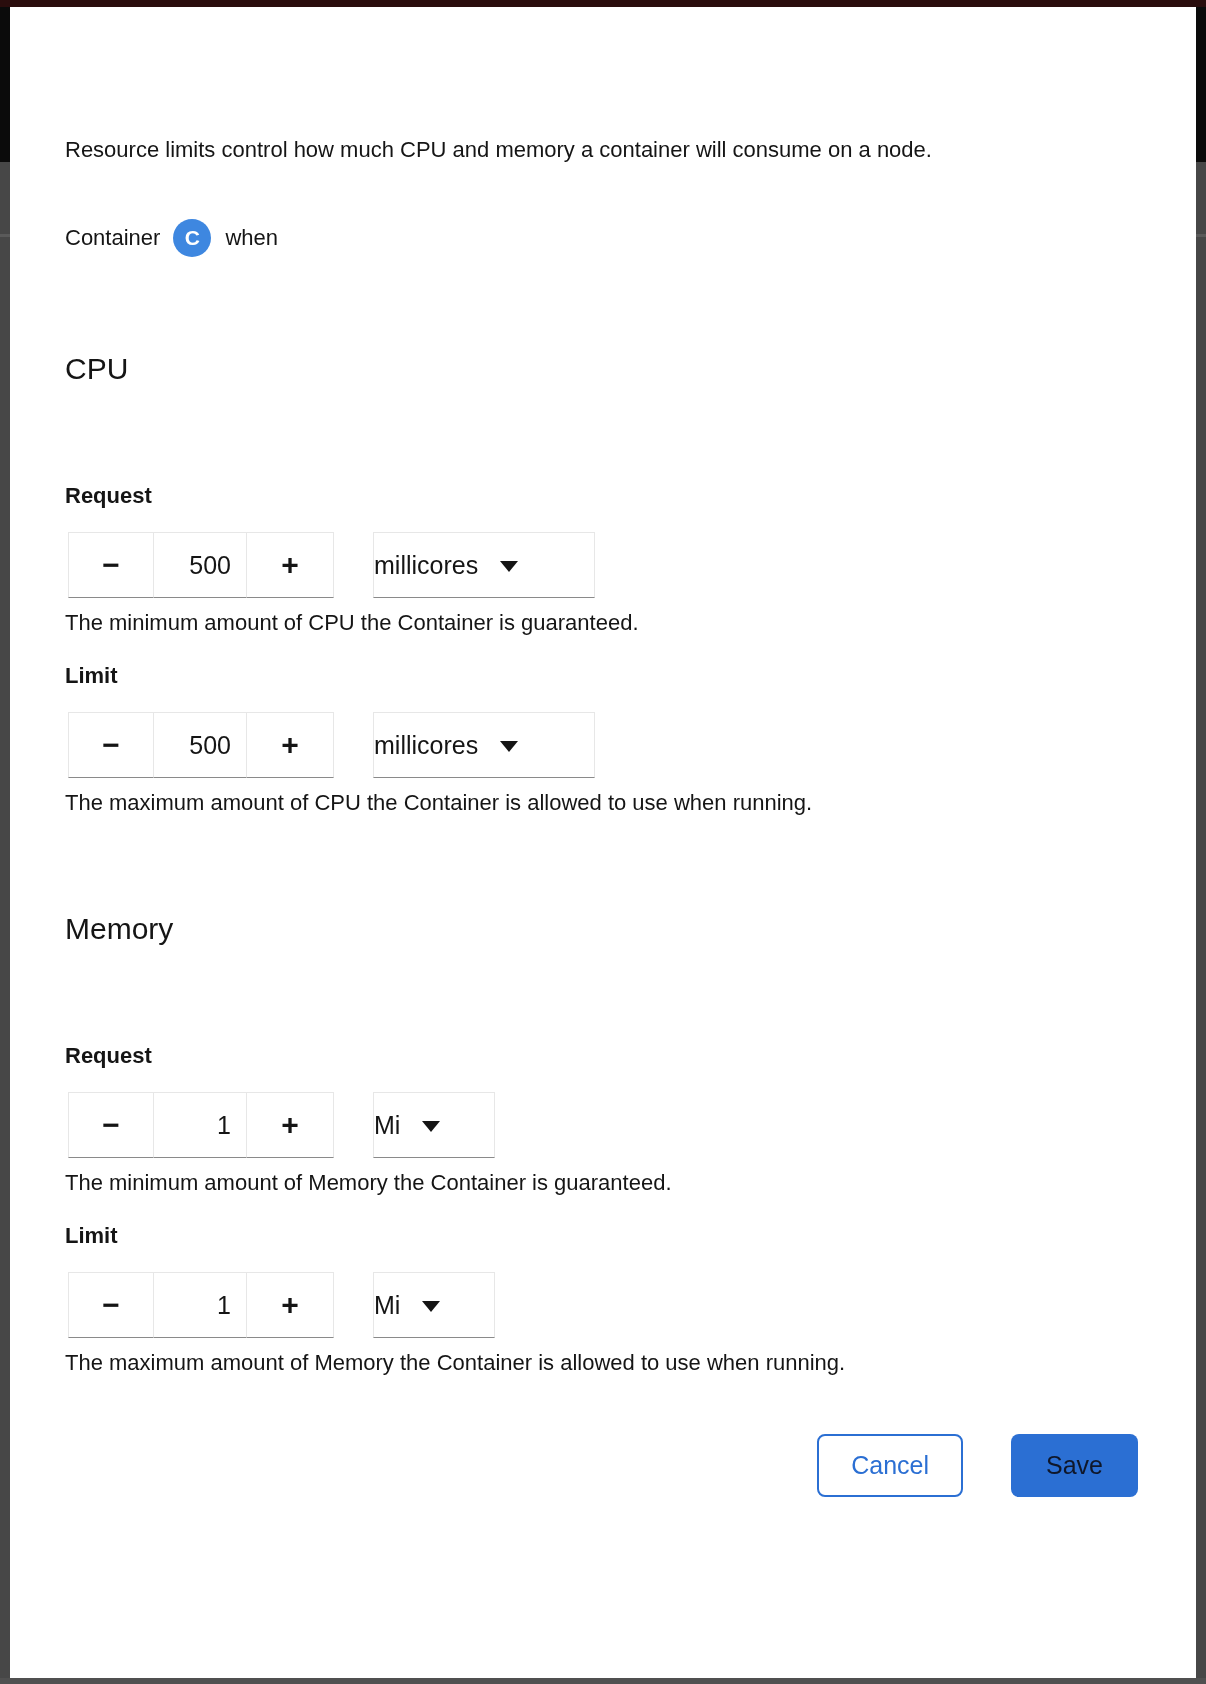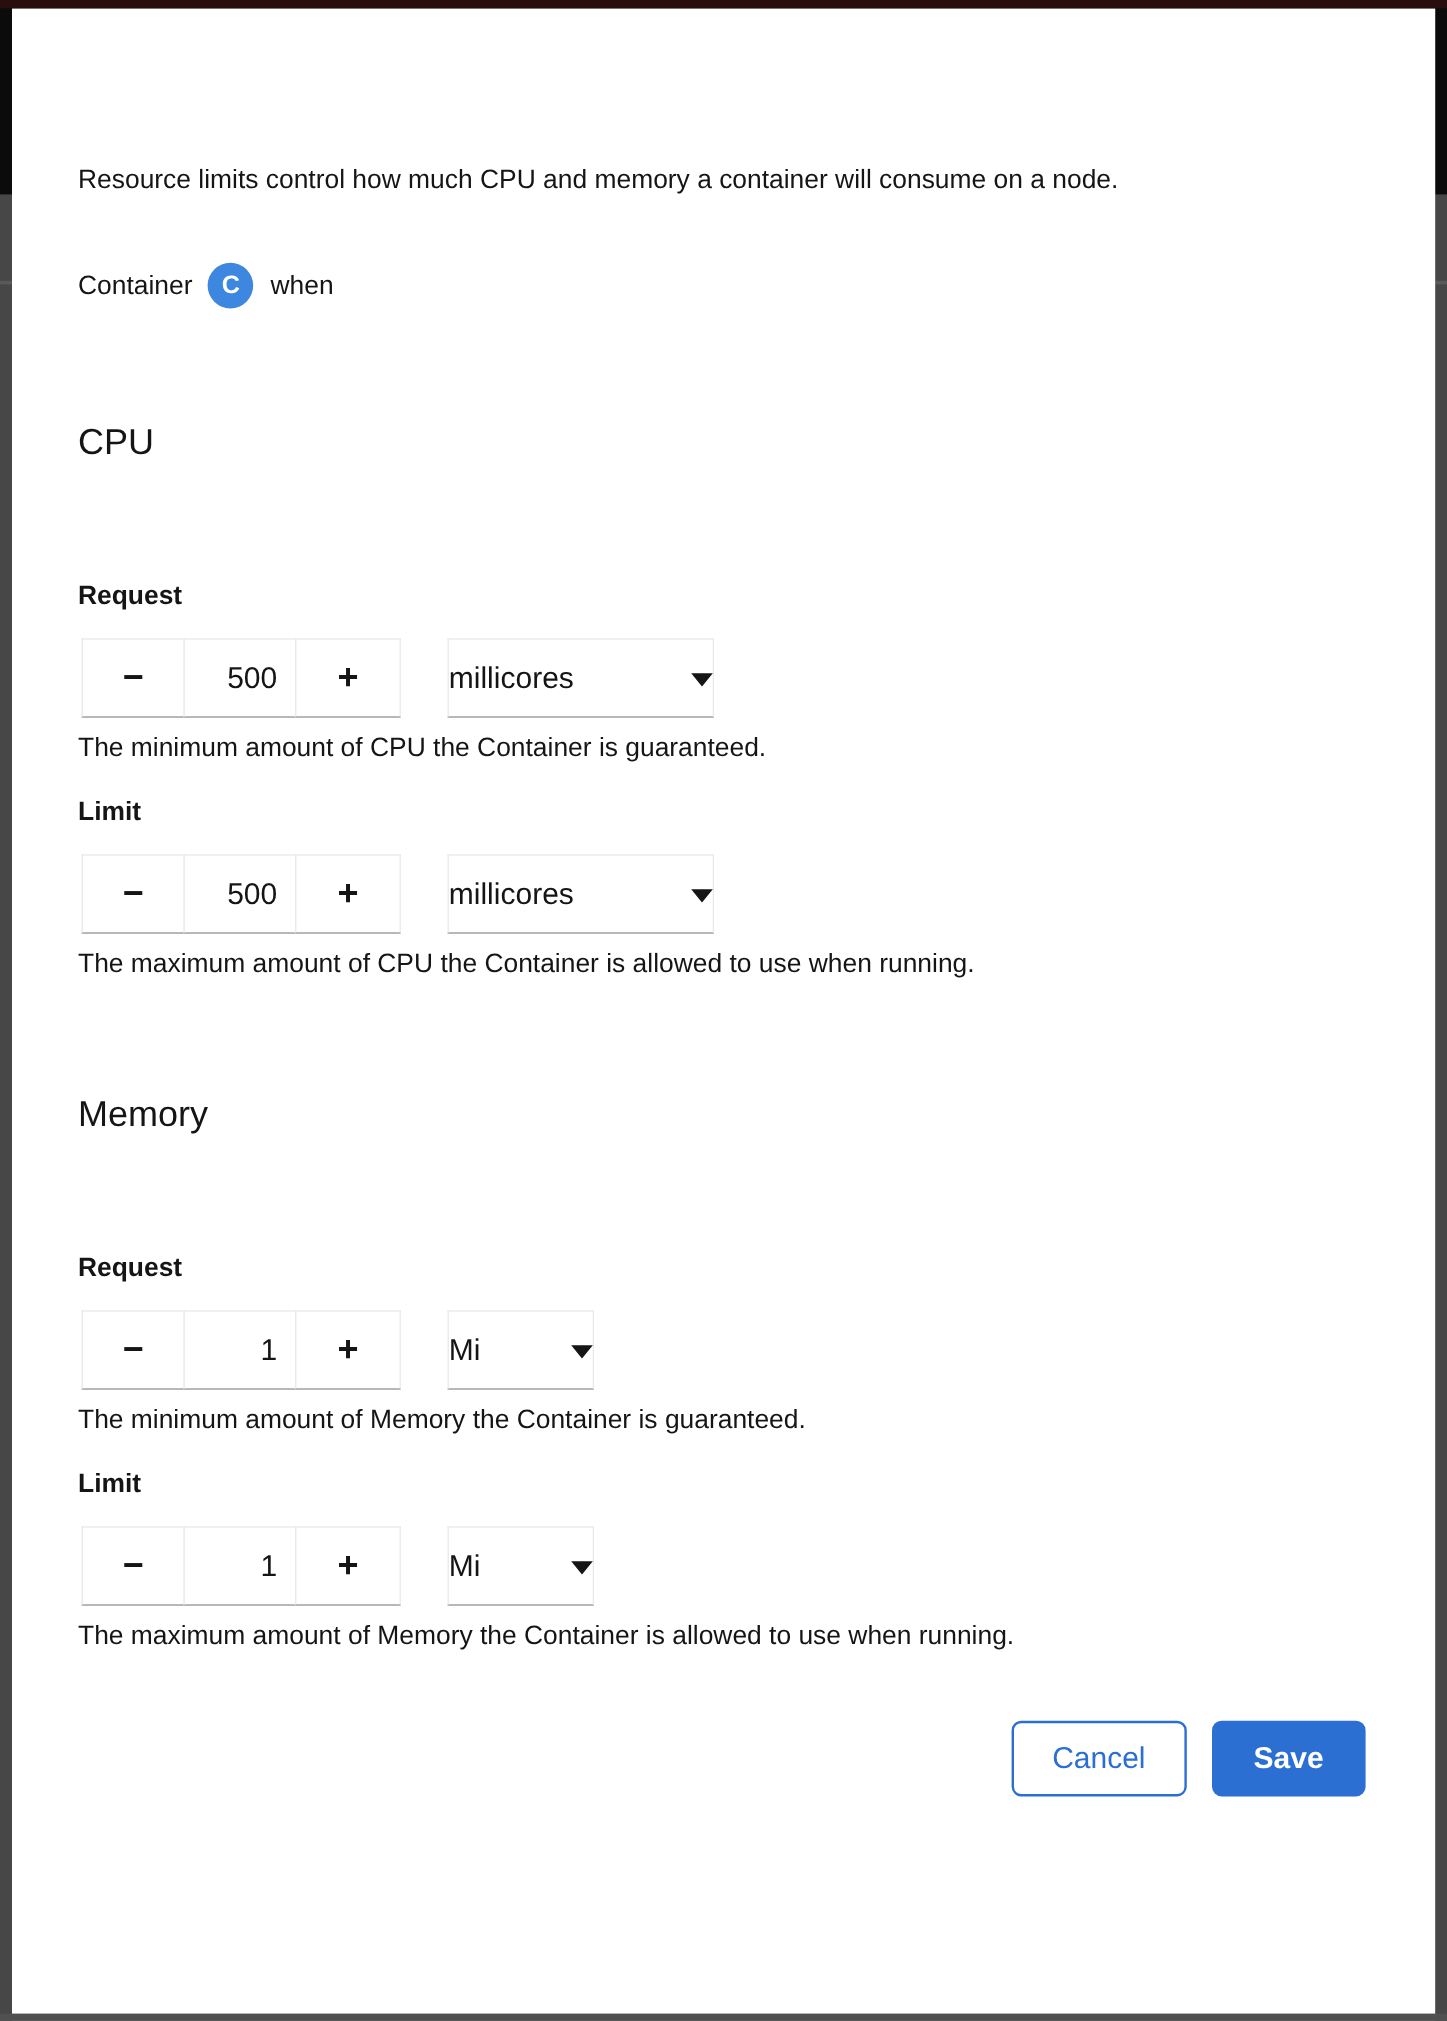--- a/index.html
+++ b/index.html
@@ -70,49 +70,49 @@
     font-family:"Liberation Sans", sans-serif;
     font-size:25px; color:#151515;
     text-align:right; padding:0 15px 0 0; outline:none;
   }
   .unit-select {
     margin-left:39px; height:66px;
     background:#ffffff; cursor:pointer;
     border:1px solid #e7e7e7; border-bottom:1px solid #8a8a8a;
     font-family:"Liberation Sans", sans-serif;
     font-size:25px; color:#151515;
-    display:flex; align-items:center; justify-content:space-between; gap:22px;
+    display:flex; align-items:center; justify-content:flex-start; gap:22px;
     padding:0;
   }
   .unit-wide   { width:222px; }
   .unit-narrow { width:122px; }
   .caret {
     width:0; height:0;
     border-left:9px solid transparent; border-right:9px solid transparent;
     border-top:11px solid #151515;
     margin-top:3px;
   }
   .helper { margin-top:10px; font-size:22px; line-height:30px; }
 
   .modal-footer {
-    margin-top:56px; display:flex; justify-content:flex-end; gap:21px;
+    margin-top:56px; display:flex; justify-content:flex-end; gap:48px;
   }
   .btn {
     height:63px; border-radius:8px; cursor:pointer;
     font-family:"Liberation Sans", sans-serif;
     font-size:25px; line-height:1;
     display:flex; align-items:center; justify-content:center;
   }
   .btn-secondary {
     background:#ffffff; color:#2b6fd3;
     border:2px solid #2b6fd3; padding:0 32px;
   }
   .btn-primary {
-    background:#2b6fd3; color:#ffffff;
-    border:none; padding:0 35px;font-weight:bold;
+    background:#2b6fd3; color:#0f172a;
+    border:none; padding:0 35px;
   }
 </style>
 </head>
 <body>
 
 <div class="edge-strip left">
   <div class="edge-black"></div>
   <div class="strip-line"></div>
 </div>
 <div class="edge-strip right">

